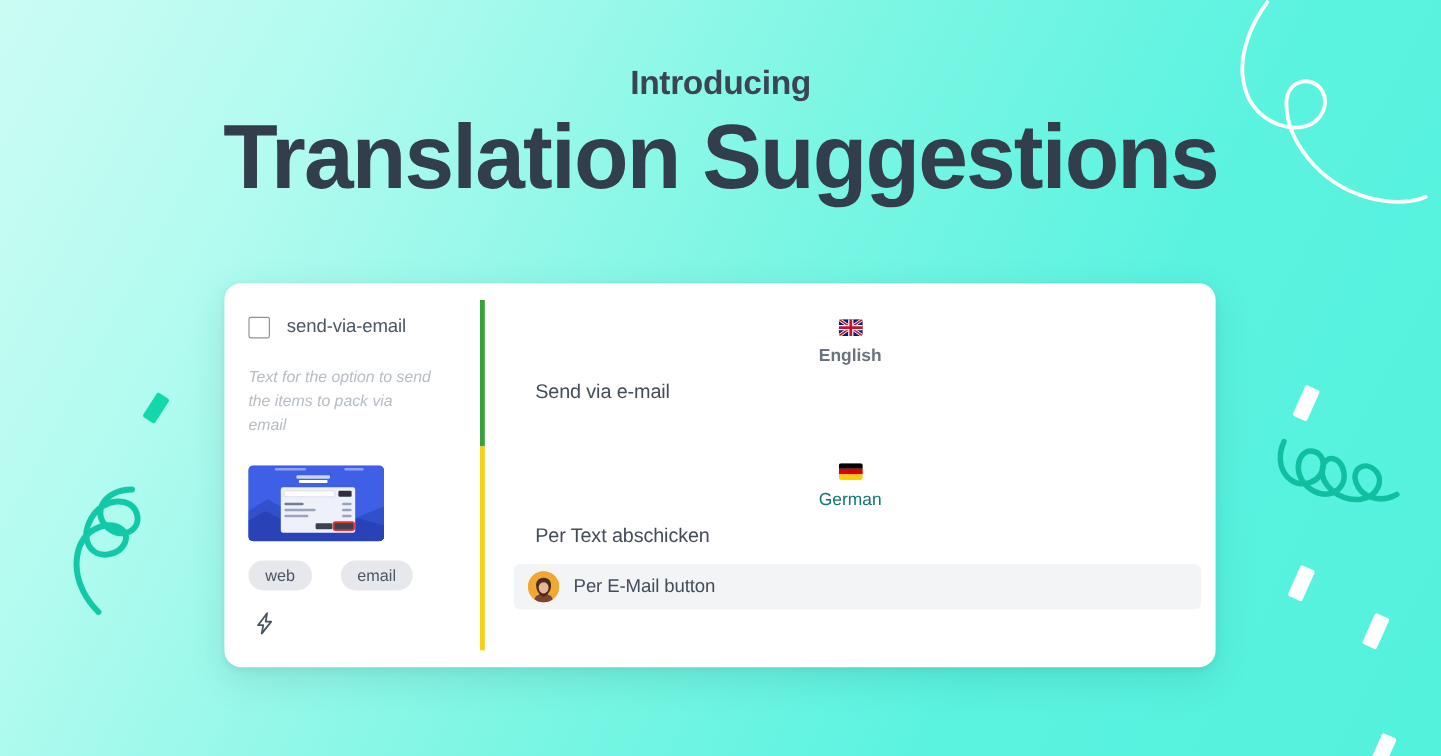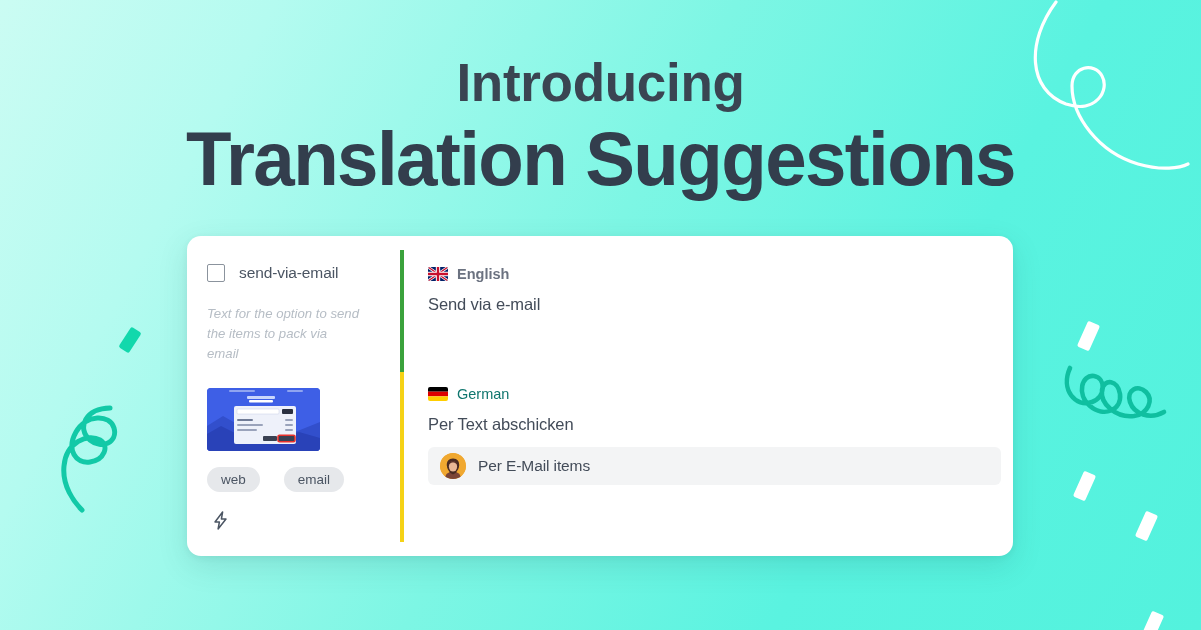--- a/index.html
+++ b/index.html
@@ -47,21 +47,21 @@
   .header {
     position: absolute;
     top: 54px;
     left: 0;
     width: 100%;
     text-align: center;
     z-index: 3;
   }
   .eyebrow {
     font-family: "Liberation Sans Narrow", "Liberation Sans", sans-serif;
-    font-size: 53px;
+    font-size: 28px;
     font-weight: bold;
     color: #3a4552;
     letter-spacing: -0.3px;
     line-height: 1.1;
   }
   .headline {
     font-family: "Liberation Sans Narrow", "Liberation Sans", sans-serif;
     font-size: 76px;
     font-weight: bold;
     color: #333e4d;
@@ -166,30 +166,32 @@
 
   .lang-block { position: absolute; left: 28px; right: 24px; }
   .lang-en { top: 30px; }
   .lang-de { top: 150px; }
 
   .lang-head {
     display: flex;
     align-items: center;
     gap: 9px;
     font-size: 14.5px;
+    flex-direction: column;
   }
   .lang-head.primary { color: #6b7280; font-weight: bold; }
   .lang-head.secondary { color: #0f766e; font-weight: normal; }
   .flag { width: 20px; height: 14px; border-radius: 2px; overflow: hidden; flex: none; display:block; }
 
   .lang-text {
     margin-top: 13px;
     font-size: 16.5px;
     color: #434c59;
     letter-spacing: -0.1px;
+    margin-left: 18px;
   }
 
   .suggestion {
     margin-top: 13px;
     background: #f3f4f5;
     border-radius: 6px;
     height: 38px;
     display: flex;
     align-items: center;
     gap: 12px;
@@ -329,18 +331,18 @@
             <path d="M13 5.5 C 8.6 5.5 6.5 8.6 6.8 12.5 C 7 15.6 8.4 17.6 9.4 18.5
                      L 9.4 23 L 16.6 23 L 16.6 18.5 C 17.6 17.6 19 15.6 19.2 12.5
                      C 19.5 8.6 17.4 5.5 13 5.5 Z" fill="#4a2b22"></path>
             <ellipse cx="13" cy="13.6" rx="4.1" ry="5" fill="#e8b795"></ellipse>
             <path d="M9 10.2 C 9.6 7.4 16.4 7.4 17 10.2 C 17.2 11.4 16.4 11.6 16 10.6
                      C 14.6 9 11.4 9 10 10.6 C 9.6 11.6 8.8 11.4 9 10.2 Z" fill="#5a3329"></path>
             <path d="M9.6 19.4 L 13 21.4 L 16.4 19.4 C 19.6 20.1 20.6 22 20.9 26
                      L 5.1 26 C 5.4 22 6.4 20.1 9.6 19.4 Z" fill="#7b4436"></path>
           </svg>
         </span>
-        <span class="suggestion-text">Per E-Mail items</span>
+        <span class="suggestion-text">Per E-Mail button</span>
       </div>
     </div>
 
   </div>
 </div>
 
 </body></html>

